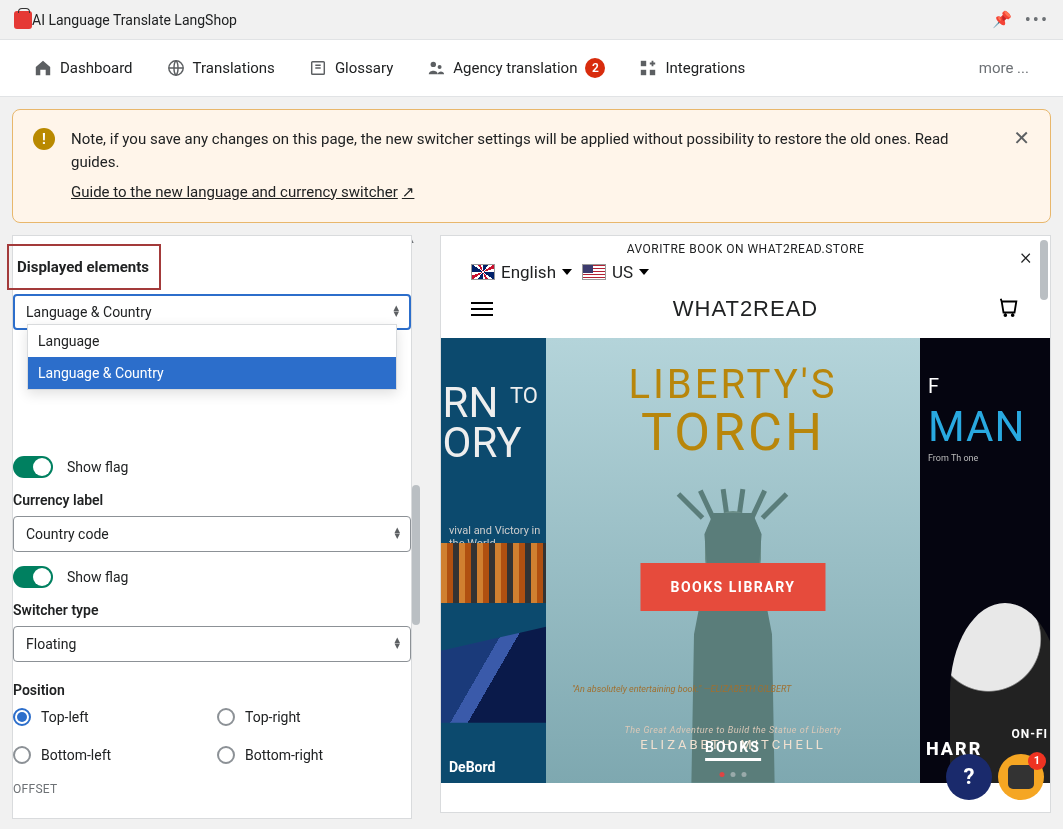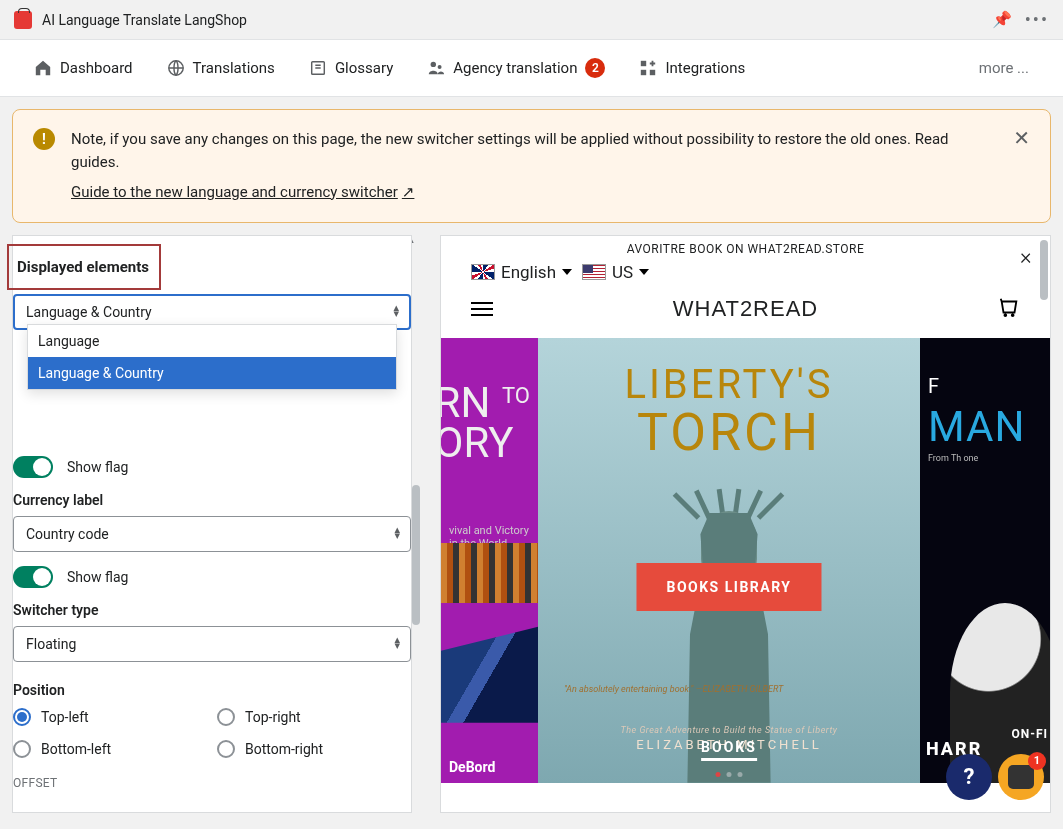--- a/index.html
+++ b/index.html
@@ -1,18 +1,18 @@
 <!DOCTYPE html>
 <html><head>
 <meta charset="utf-8">
 <style>
   * { box-sizing: border-box; margin: 0; padding: 0; font-family: -apple-system, BlinkMacSystemFont, "Segoe UI", Roboto, sans-serif; }
   body { background: #f1f1f1; color: #202223; font-size: 14px; }
   .titlebar { display:flex; align-items:center; justify-content:space-between; padding:9px 14px; background:#f1f1f1; }
-  .titlebar-left { display:flex; align-items:center; gap:10px; }
+  .titlebar-left { display:flex; align-items:center; }
   .titlebar-right { display:flex; align-items:center; gap:12px; }
   .app-icon { width:18px; height:18px; background:#e53935; border-radius:3px; position:relative; }
   .app-icon::before { content:""; position:absolute; top:-3px; left:4px; width:10px; height:4px; border:1px solid #333; border-bottom:none; border-radius:4px 4px 0 0; }
   .pin-icon { color:#e38b00; font-size:16px; }
   .dots-icon { color:#6d7175; font-size:18px; letter-spacing:2px; }
 
   .tabs { display:flex; align-items:center; background:#fff; border-top:1px solid #e1e3e5; border-bottom:1px solid #e1e3e5; padding:0 34px; gap:34px; }
   .tab { display:flex; align-items:center; gap:8px; padding:18px 0; color:#202223; cursor:pointer; position:relative; font-size:15px; }
   .tab.active { color:#008060; }
   .tab.active::after { content:""; position:absolute; bottom:-1px; left:-4px; right:-4px; height:3px; background:#008060; }
@@ -40,21 +40,21 @@
   .select.focused { border:2px solid #2c6ecb; padding:8px 31px 8px 11px; }
   .select-caret { position:absolute; right:10px; top:50%; transform:translateY(-50%); font-size:11px; color:#5c5f62; line-height:0.6;}
   .dropdown { position:absolute; left:14px; right:14px; top:88px; background:#fff; border:1px solid #d9dbdd; box-shadow:0 4px 12px rgba(0,0,0,0.12); z-index:5; }
   .dropdown-item { padding:8px 10px; font-size:14px; cursor:pointer; }
   .dropdown-item.selected { background:#2c6ecb; color:#fff; }
 
   .toggle-row { display:flex; align-items:center; gap:14px; margin:14px 0; }
   .toggle { width:40px; height:22px; background:#008060; border-radius:12px; position:relative; cursor:pointer; }
   .toggle::after { content:""; position:absolute; right:2px; top:2px; width:18px; height:18px; background:#fff; border-radius:50%; }
 
-  .radio-grid { display:grid; grid-template-columns:1fr 1fr; gap:14px 10px; margin-top:10px; }
+  .radio-grid { display:grid; grid-template-columns:1fr 1fr; gap:20px 10px; margin-top:10px; }
   .radio-item { display:flex; align-items:center; gap:10px; font-size:14px; cursor:pointer; }
   .radio { width:18px; height:18px; border:2px solid #8c9196; border-radius:50%; display:inline-flex; align-items:center; justify-content:center; }
   .radio.checked { border-color:#2c6ecb; }
   .radio.checked::after { content:""; width:10px; height:10px; background:#2c6ecb; border-radius:50%; }
 
   .preview { flex:1; margin-left:28px; background:#fff; border:1px solid #d9dbdd; position:relative; overflow:hidden; height:578px; }
   .prev-scroll { position:absolute; right:2px; top:4px; width:8px; height:60px; background:#babfc3; border-radius:4px; }
   .prev-topbar { text-align:center; font-family:'Arial Black',sans-serif; font-size:12px; letter-spacing:0.5px; padding:6px 0 2px; text-transform:uppercase; position:relative;}
   .prev-close { position:absolute; right:18px; top:8px; font-size:22px; font-weight:300; cursor:pointer; }
   .switcher-row { display:flex; align-items:center; gap:10px; padding:4px 30px 8px; font-size:17px; }
@@ -65,21 +65,21 @@
   .flag-us::before{content:"";position:absolute;top:0;left:0;width:10px;height:8px;background:#3c3b6e;}
   .caret-down { border-left:5px solid transparent; border-right:5px solid transparent; border-top:6px solid #000; display:inline-block;}
 
   .prev-nav { display:flex; align-items:center; justify-content:space-between; padding:6px 30px 10px; }
   .hamburger { width:22px; height:14px; display:flex; flex-direction:column; justify-content:space-between; cursor:pointer;}
   .hamburger span{height:2px;background:#000;}
   .brand { font-family:'Arial Black',sans-serif; font-size:22px; letter-spacing:1px; }
   .cart-icon svg{width:22px;height:22px;}
 
   .hero { display:flex; height:445px; margin-top:6px; }
-  .hero-left { width:97px; background:#a21caf; position:relative; overflow:hidden;}
+  .hero-left { width:105px; background:#0c4a6e; position:relative; overflow:hidden;}
   .hero-center { flex:1; background:linear-gradient(#b4d4da,#7ea8b0); position:relative; display:flex; flex-direction:column; align-items:center; justify-content:flex-start; padding-top:18px;}
   .hero-right { width:130px; background:#050510; position:relative; overflow:hidden;}
   .hero-title { font-family:Georgia,serif; font-size:40px; letter-spacing:3px; color:#b8860b; text-align:center; line-height:1.05; font-weight:400;margin-top:8px;}
   .cta-btn { position:absolute; top:225px; left:50%; transform:translateX(-50%); background:#e64b3c; color:#fff; font-weight:700; font-size:14px; letter-spacing:1.5px; padding:16px 30px; cursor:pointer; }
   .hero-cat { position:absolute; bottom:22px; left:50%; transform:translateX(-50%); color:#fff; font-weight:700; font-size:14px; letter-spacing:2px; border-bottom:3px solid #fff; padding-bottom:3px;}
   .hero-left-text{position:absolute;top:45px;right:8px;color:#eee;font-family:'Arial Black',sans-serif;font-size:42px;line-height:0.95;text-align:left;}
   .hero-left-sub{position:absolute;top:186px;left:8px;color:#ccc;font-size:11px;line-height:1.2;}
   .hero-left-author{position:absolute;bottom:8px;left:8px;color:#fff;font-weight:700;font-size:14px;}
   .hero-right-text{position:absolute;top:36px;left:8px;color:#29a9e0;font-family:'Arial Black',sans-serif;font-size:42px;letter-spacing:1px;}
   .hero-right-text .f{color:#fff;font-size:20px;margin-bottom:4px;display:block;letter-spacing:2px;}

